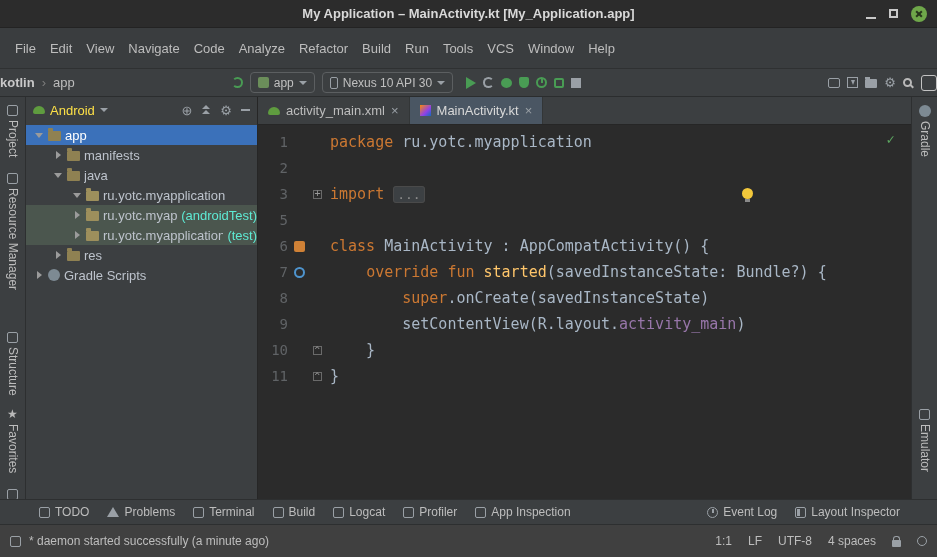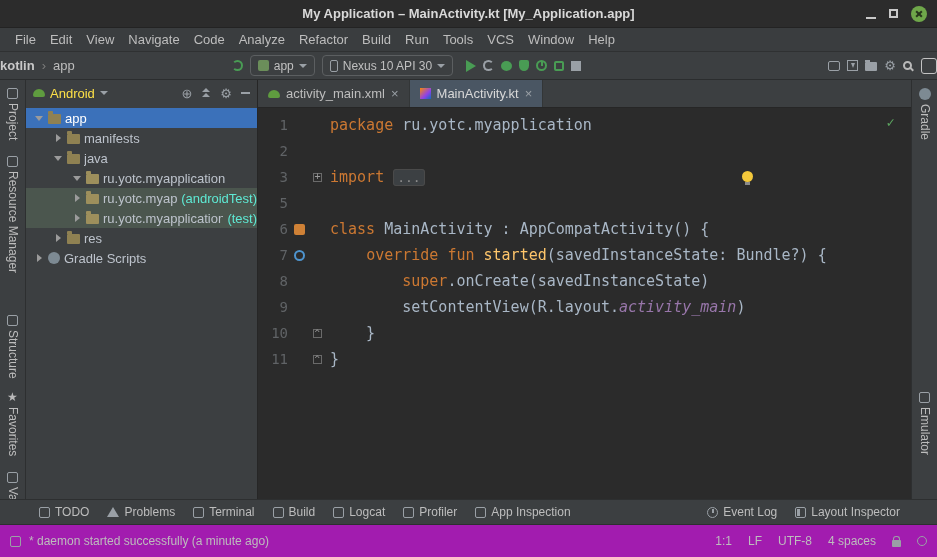--- a/index.html
+++ b/index.html
@@ -12,21 +12,21 @@
               display:flex; align-items:center; position:relative; }
   .title { flex:1; text-align:center; font-size:13px; font-weight:bold; color:#d9d9d9; }
   .win-controls { position:absolute; right:10px; top:0; height:100%; display:flex; align-items:center; gap:13px; }
   .wc-min { width:10px; height:2px; background:#c9c9c9; margin-top:8px; }
   .wc-max { width:9px; height:9px; border:2px solid #c9c9c9; }
   .wc-close { width:16px; height:16px; border-radius:50%; background:#6fa74a; position:relative; }
   .wc-close::before, .wc-close::after { content:""; position:absolute; left:7px; top:4px; width:2px; height:8px; background:#27351c; }
   .wc-close::before { transform:rotate(45deg); } .wc-close::after { transform:rotate(-45deg); }
 
   
-  .menubar { height:24px; flex:none; background:#3a3d3f; border-bottom:1px solid #2f3132;
+  .menubar { height:41px; flex:none; background:#3a3d3f; border-bottom:1px solid #2f3132;
              display:flex; align-items:center; padding-left:8px; }
   .menu-item { font-size:13px; color:#bdbdbd; padding:0 7px; }
 
   
   .toolbar { height:28px; flex:none; background:#3c3f41; border-bottom:1px solid #2b2d2e;
              display:flex; align-items:center; padding:0 0; gap:7px; }
   .crumb-root { font-size:13px; font-weight:bold; color:#c9c9c9; }
   .crumb-sep { color:#7c7c7c; font-size:13px; }
   .crumb-leaf { font-size:13px; color:#bdbdbd; }
   .dd { height:21px; border:1px solid #5c5f61; border-radius:4px; display:flex; align-items:center;
@@ -121,42 +121,42 @@
   .gi-override { width:11px; height:11px; border-radius:50%; border:2px solid #4e94ce; }
   .ln-fold { width:14px; flex:none; display:flex; justify-content:center; }
   .fold-plus, .fold-end { width:9px; height:9px; border:1px solid #6a6a6a; position:relative; background:#2b2b2b; }
   .fold-plus::before { content:"+"; position:absolute; left:1px; top:-3px; font-size:10px; color:#9a9a9a; }
   .fold-end::before { content:"^"; position:absolute; left:1px; top:-2px; font-size:9px; color:#9a9a9a; }
   .ln-text { white-space:pre; color:#a9b7c6; margin-left:6px; }
   .tok { white-space:pre; }
   .tok-kw { color:#cc7832; }
   .tok-fn { color:#ffc66b; }
   .tok-pl { color:#a9b7c6; }
-  .tok-field { color:#9876aa; font-style:italic; }
+  .tok-field { color:#9876aa; }
   .tok-folded { background:#3c4043; color:#8c8c8c; border:1px solid #4a4a4a; border-radius:3px; padding:0 3px; font-size:13px; }
   .bulb { position:absolute; left:484px; top:7px; width:11px; height:11px; border-radius:50%; background:#f3c83b; }
   .bulb::after { content:""; position:absolute; left:3px; bottom:-3px; width:5px; height:3px; background:#8a8a8a; }
   .inspect-ok { position:absolute; top:6px; right:16px; color:#5ba35f; font-size:14px; font-weight:bold; }
 
   
   .bottom-bar { height:25px; flex:none; background:#3c3f41; border-top:1px solid #2d2f30;
                 display:flex; align-items:center; font-size:12px; color:#bdbdbd; padding:0 8px; }
   .bb-item { display:flex; align-items:center; gap:5px; padding:0 9px; height:100%; }
   .bb-first { margin-left:22px; }
   .bb-spacer { flex:1; }
   .bb-end-pad { width:20px; flex:none; }
   .bbi { width:11px; height:11px; border:1px solid #9aa0a6; border-radius:2px; flex:none; }
   .bbi-problems { border:none; width:0; height:0; border-left:6px solid transparent; border-right:6px solid transparent; border-bottom:10px solid #9aa0a6; border-radius:0; }
   .bbi-event-log { border-radius:50%; position:relative; }
   .bbi-event-log::before { content:""; position:absolute; left:4px; top:1px; width:1.5px; height:4px; background:#9aa0a6; }
   .bbi-layout-inspector { position:relative; }
   .bbi-layout-inspector::before { content:""; position:absolute; left:1px; top:1px; width:3px; height:7px; background:#9aa0a6; }
 
   
-  .status-bar { height:23px; flex:none; background:#a21caf; border-top:1px solid #2d2f30;
+  .status-bar { height:23px; flex:none; background:#404040; border-top:1px solid #2d2f30;
                 display:flex; align-items:center; font-size:12px; color:#bdbdbd; padding:16px 10px; gap:8px; }
   .sb-icon { width:11px; height:11px; border:1px solid #9aa0a6; border-radius:2px; flex:none; }
   .sb-right { margin-left:auto; display:flex; align-items:center; gap:16px; }
   .i-lock { width:9px; height:7px; background:#9aa0a6; border-radius:1px; position:relative; margin-top:4px; }
   .i-lock::before { content:""; position:absolute; top:-4px; left:1px; width:5px; height:4px;
                     border:1.5px solid #9aa0a6; border-bottom:none; border-radius:3px 3px 0 0; }
   .i-widget { width:10px; height:10px; border:1px solid #9aa0a6; border-radius:50%; }
 </style>
 </head>
 <body>

